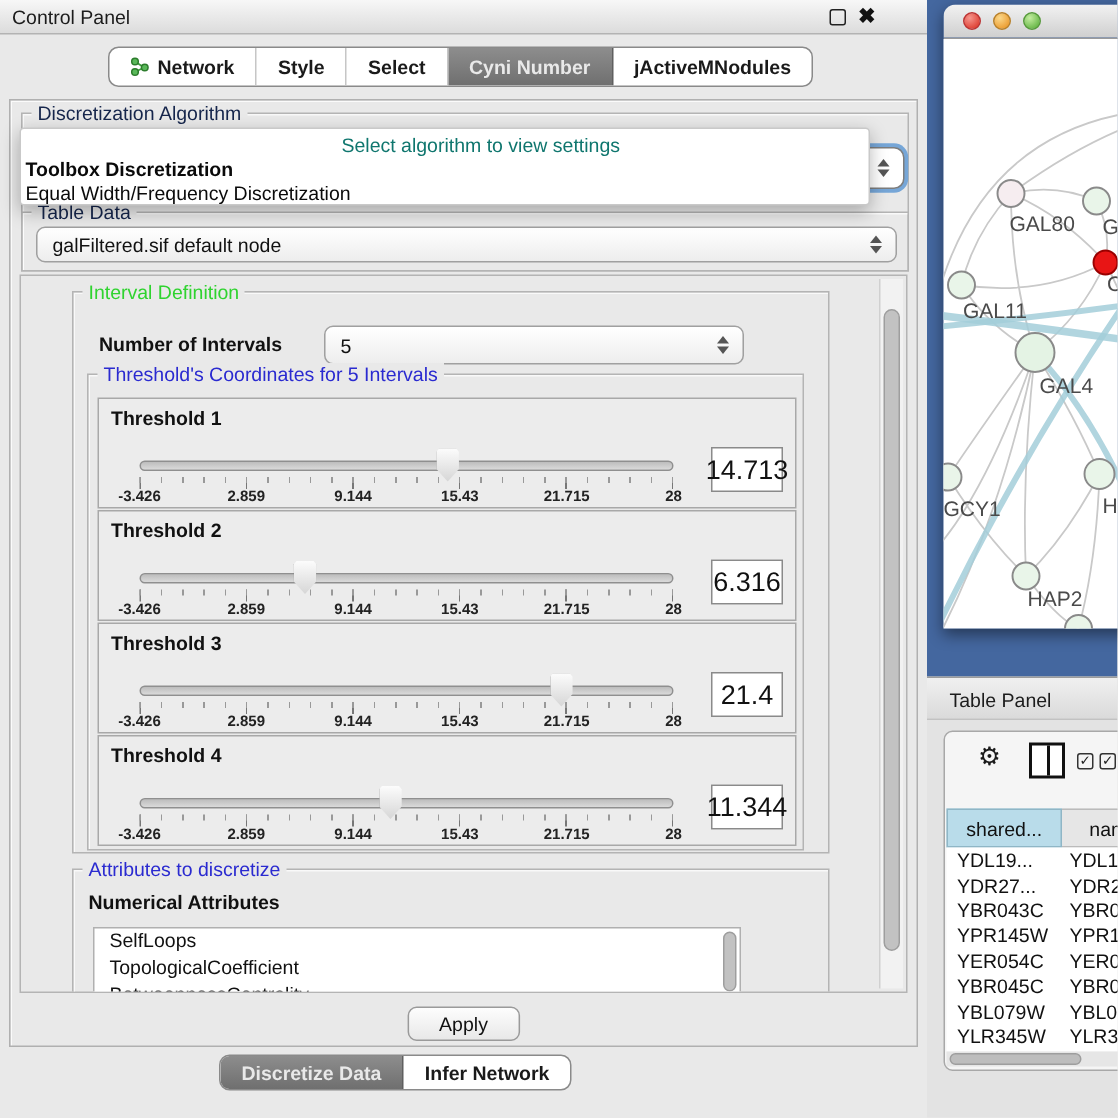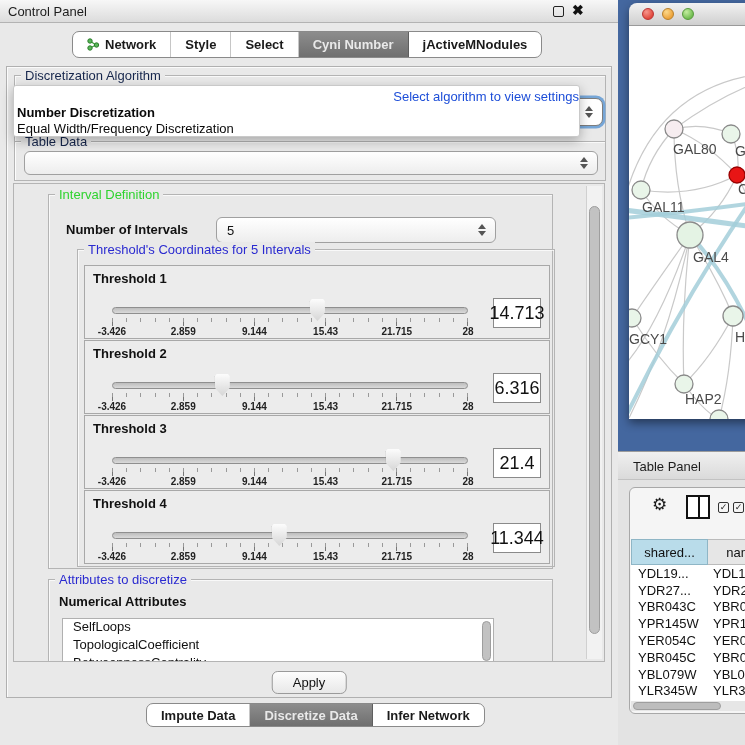--- a/index.html
+++ b/index.html
@@ -44,21 +44,21 @@
     width:9px; height:14px; }
   .spinner i { position:absolute; left:0; width:0; height:0;
     border-left:4.5px solid transparent; border-right:4.5px solid transparent; }
   .spinner .up { top:1px; border-bottom:5px solid #555; }
   .spinner .dn { bottom:1px; border-top:5px solid #555; }
 
   
   #algo-popup { position:absolute; left:13px; top:85px; width:567px; height:52px;
     background:#fff; border:1px solid #c9c9c9; border-radius:3px; z-index:30;
     box-shadow:0 4px 12px rgba(0,0,0,.28); font-size:13px; }
-  #algo-popup .prompt { position:absolute; left:0; right:0; top:3px; text-align:right; color:#1d4ed8;padding-left:48px; }
+  #algo-popup .prompt { position:absolute; left:0; right:0; top:3px; text-align:center; color:#0f766e;padding-left:48px; }
   #algo-popup .opt1 { position:absolute; left:3px; top:19px; font-weight:bold; color:#0a0a0a; }
   #algo-popup .opt2 { position:absolute; left:3px; top:35px; color:#0a0a0a; }
   #algo-combo-sliver { position:absolute; left:556px; top:98px; width:47px; height:28px;
     border-radius:7px; background:#fff; border:1px solid #7d7d7d;
     box-shadow:0 0 0 2.5px #76a6d7; z-index:20; }
 
   
   .tbox { position:absolute; left:6px; width:466px; height:74px;
     border:1px solid #a8a8a8; background:#ececec; }
   .tbox .tlabel { position:absolute; left:8px; top:5px; font-size:13px; font-weight:bold; color:#111; }
@@ -178,56 +178,57 @@
 
   <div id="outer-panel">
 
     <div class="group" style="left:7px; top:8px; width:592px; height:106px;">
       <span class="gtitle navy">Discretization Algorithm</span>
     </div>
 
     <div class="group" style="left:7px; top:74px; width:592px; height:40px;">
       <span class="gtitle navy">Table Data</span>
       <div class="combo" style="left:9px; top:9px; width:574px; height:24px;">
+        <span class="val">galFiltered.sif default node</span>
         <span class="spinner">
             <i class="up"></i>
             <i class="dn"></i>
           </span>
       </div>
     </div>
   </div>
 
   <div id="algo-combo-sliver">
     <span class="spinner">
         <i class="up"></i>
         <i class="dn"></i>
       </span>
   </div>
 
   <div id="algo-popup">
     <div class="prompt">Select algorithm to view settings</div>
-    <div class="opt1">Number Discretization</div>
+    <div class="opt1">Toolbox Discretization</div>
     <div class="opt2">Equal Width/Frequency Discretization</div>
   </div>
 
   <div id="main-scroll">
 
     <div class="group" style="left:34px; top:10px; width:505px; height:375px;">
       <span class="gtitle green">Interval Definition</span>
 
       <span class="bold13 abs" style="left:17px; top:27px;">Number of Intervals</span>
       <div class="combo" style="left:167px; top:22px; width:280px; height:26px;">
         <span class="val" style="top:5px;">5</span>
         <span class="spinner">
             <i class="up"></i>
             <i class="dn"></i>
           </span>
       </div>
 
-      <div class="group" style="left:28px; top:54px; width:478px; height:318px;">
+      <div class="group" style="left:9px; top:54px; width:478px; height:318px;">
         <span class="gtitle blue">Threshold's Coordinates for 5 Intervals</span>
 
         <div class="tbox" style="top:15px;">
           <span class="tlabel">Threshold 1</span>
           <div class="track"></div>
           <div class="ticks">
               <div class="minor"></div>
             </div>
           <div class="tick-labels">
               <span style="left: 0%;">-3.426</span>
@@ -306,23 +307,20 @@
     </div>
 
     <div id="ms-sbar">
       <div class="vscroll-thumb"></div>
     </div>
   </div>
 
   <button id="apply-btn">Apply</button>
 
   <div class="seg" id="bottom-tabs">
-    <div class="tab">
-        <span>Impute Data</span>
-      </div>
     <div class="tab sel">
         <span>Discretize Data</span>
       </div>
     <div class="tab">
         <span>Infer Network</span>
       </div>
   </div>
 </div>
 
 <div id="right-col">

